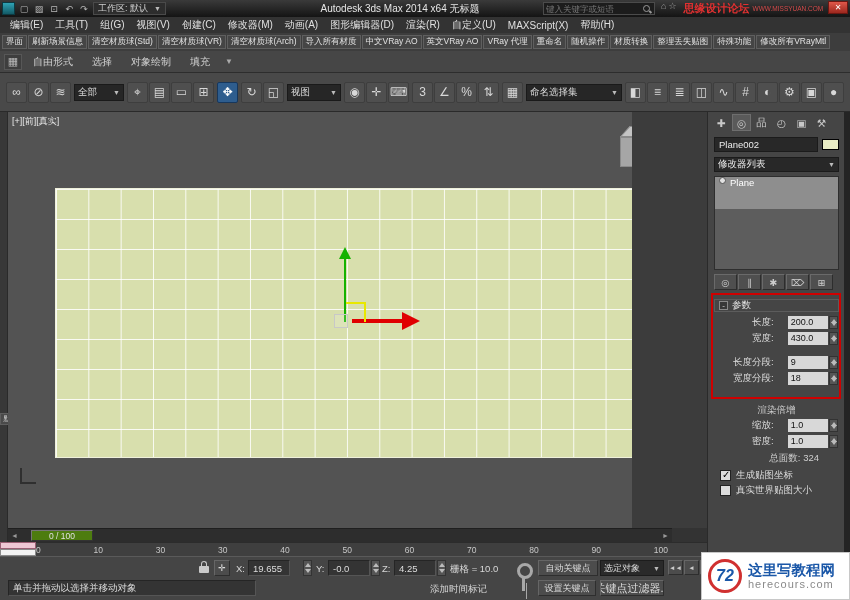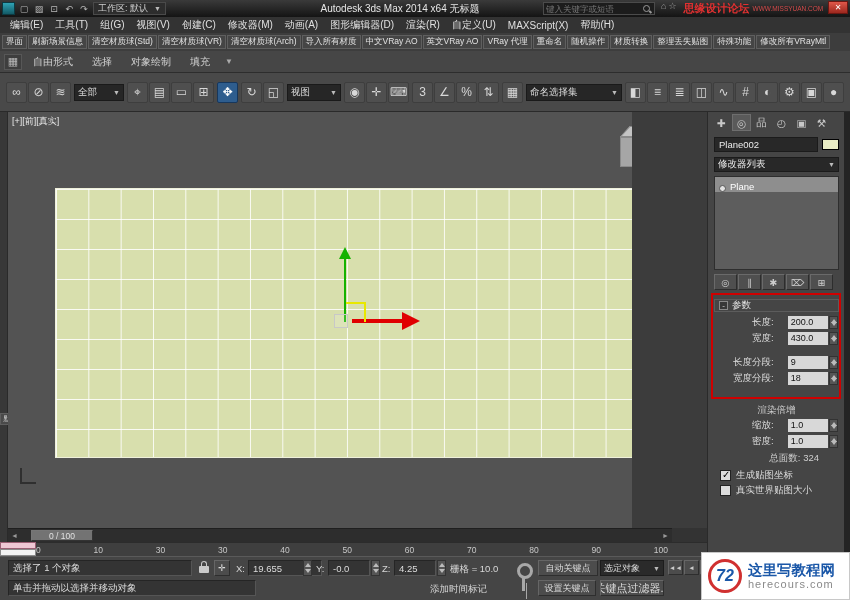--- a/index.html
+++ b/index.html
@@ -84,21 +84,21 @@
   .panel-gutter{position:absolute;right:0;top:0;width:6px;height:100%;background:#242424}
   .cmdtabs{position:absolute;left:4px;top:2px;display:flex;gap:1px}
   .cmdtab{width:19px;height:17px;display:flex;align-items:center;justify-content:center;font-size:10.5px;color:#c8c8c8}
   .cmdtab.active{background:#5a5a5a;border:1px solid #6e6e6e}
   .namefield{position:absolute;left:6px;top:25px;width:104px;height:15px;background:#282828;border:1px solid #1b1b1b;
              color:#eaeaea;font-size:9.5px;display:flex;align-items:center;padding-left:4px}
   .swatch{position:absolute;left:114px;top:27px;width:17px;height:11px;background:#e9ecc4;border:1px solid #000}
   .modcombo{position:absolute;left:6px;top:45px;width:125px;height:15px;background:#282828;border:1px solid #1b1b1b;
             color:#eaeaea;display:flex;align-items:center;justify-content:space-between;padding:0 3px;font-size:9.5px}
   .stack{position:absolute;left:6px;top:64px;width:125px;height:94px;background:#5d5d5d;border:1px solid #2e2e2e}
-  .stackitem{display:flex;align-items:flex-end;gap:4px;height:15px;background:#8e8e8e;color:#fff;font-size:9.5px;padding-left:4px}
+  .stackitem{display:flex;align-items:flex-start;gap:4px;height:32px;background:#8e8e8e;color:#fff;font-size:9.5px;padding-left:4px}
   .bulb{width:7px;height:7px;border-radius:50%;background:#e2e2e2;border:1px solid #555;flex:0 0 auto}
   .stackbtns{position:absolute;left:6px;top:162px;display:flex;gap:1px}
   .stkbtn{width:23px;height:16px;display:flex;align-items:center;justify-content:center;font-size:9.5px;color:#ccc;
           background:#4f4f4f;border:1px solid;border-color:#6a6a6a #2d2d2d #2d2d2d #6a6a6a}
   .rollout{position:absolute;left:6px;width:125px;height:13px;background:#454545;border:1px solid #5c5c5c;
            display:flex;align-items:center;gap:4px;padding:0 4px;font-size:9.5px;color:#e6e6e6}
   .minusbox{width:9px;height:9px;border:1px solid #8a8a8a;background:#383838;display:flex;align-items:center;
             justify-content:center;font-size:8px;line-height:1;color:#ddd}
   .prows{position:absolute;left:8px;width:122px}
   .prow{display:flex;align-items:center;height:14px;margin-bottom:2px}
@@ -113,21 +113,21 @@
   .facestext{position:absolute;left:8px;width:103px;text-align:right;color:#cfcfcf;font-size:9.5px}
   .cbrows{position:absolute;left:12px;width:124px}
   .cbrow{display:flex;align-items:center;gap:5px;height:15px}
   .cb{width:11px;height:11px;background:#dcdcdc;border:1px solid #222;position:relative;flex:0 0 auto}
   .cbrow.checked .cb::after{content:"✓";position:absolute;left:1px;top:-2px;font-size:10px;color:#000}
   .cblabel{color:#dcdcdc;font-size:9.5px}
 
   
   .timerow{left:8px;top:528px;width:664px;height:14px;background:#2d2d2d;border-top:1px solid #1f1f1f;display:flex;align-items:center}
   .tarrow{font-size:7px;color:#999;padding:0 3px}
-  .timechip{width:62px;height:11px;background:#737373;border:1px solid;border-color:#777 #333 #333 #777;color:#e0e0e0;
+  .timechip{width:62px;height:11px;background:#4d7c0f;border:1px solid;border-color:#777 #333 #333 #777;color:#e0e0e0;
             font-size:8.5px;display:flex;align-items:center;justify-content:center;margin-left:10px}
   .timefill{left:672px;top:528px;width:35px;height:14px;background:#333}
   .trackrow{left:36px;top:542px;width:671px;height:14px;background:#3f3f3f;border-top:1px solid #2c2c2c}
   .ticks{position:absolute;left:0;top:2px;width:632px;display:flex;justify-content:space-between}
   .tick{font-size:8.5px;color:#c8c8c8}
   .minilisten-p{left:0;top:542px;width:36px;height:7px;background:#eec7d4;border:1px solid #9a5f74}
   .minilisten-w{left:0;top:549px;width:36px;height:7px;background:#f2f2f2;border:1px solid #8a8a8a}
   .striptab{left:0;top:413px;width:36px;height:12px;background:#4a4a4a;border:1px solid #5e5e5e;color:#c8c8c8;
             font-size:7.5px;display:flex;align-items:center;justify-content:center;white-space:nowrap;overflow:hidden}
 
@@ -438,28 +438,27 @@
         <span class="tick">70</span>
         <span class="tick">80</span>
         <span class="tick">90</span>
         <span class="tick">100</span>
       </div>
   </div>
   <div class="abs minilisten-p"></div>
   <div class="abs minilisten-w"></div>
 
   <div class="abs statusbar">
-    <div class="sfield" style="left:8px;top:3px;width:184px">选择了 1 个对象</div>
     <div class="lockicon" style="left:198px;top:3px">
       <span class="lshackle"></span>
         <span class="lbody"></span>
     </div>
     <div class="sbtn" style="left:214px;top:3px;width:16px">✛</div>
     <span class="slabel" style="left:236px;top:6px">X:</span>
-    <div class="sfield" style="left:248px;top:3px;width:74px">19.655</div>
+    <div class="sfield" style="left:248px;top:3px;width:42px">19.655</div>
     <span class="spin" style="position:absolute;left:302px;top:3px;height:16px"></span>
     <span class="slabel" style="left:316px;top:6px">Y:</span>
     <div class="sfield" style="left:328px;top:3px;width:42px">-0.0</div>
     <span class="spin" style="position:absolute;left:370px;top:3px;height:16px"></span>
     <span class="slabel" style="left:382px;top:6px">Z:</span>
     <div class="sfield" style="left:394px;top:3px;width:42px">4.25</div>
     <span class="spin" style="position:absolute;left:436px;top:3px;height:16px"></span>
     <span class="slabel" style="left:450px;top:6px">栅格 = 10.0</span>
     <div class="keyicon" style="left:514px;top:5px"></div>
     <div class="sbtn" style="left:538px;top:3px;width:60px">自动关键点</div>

